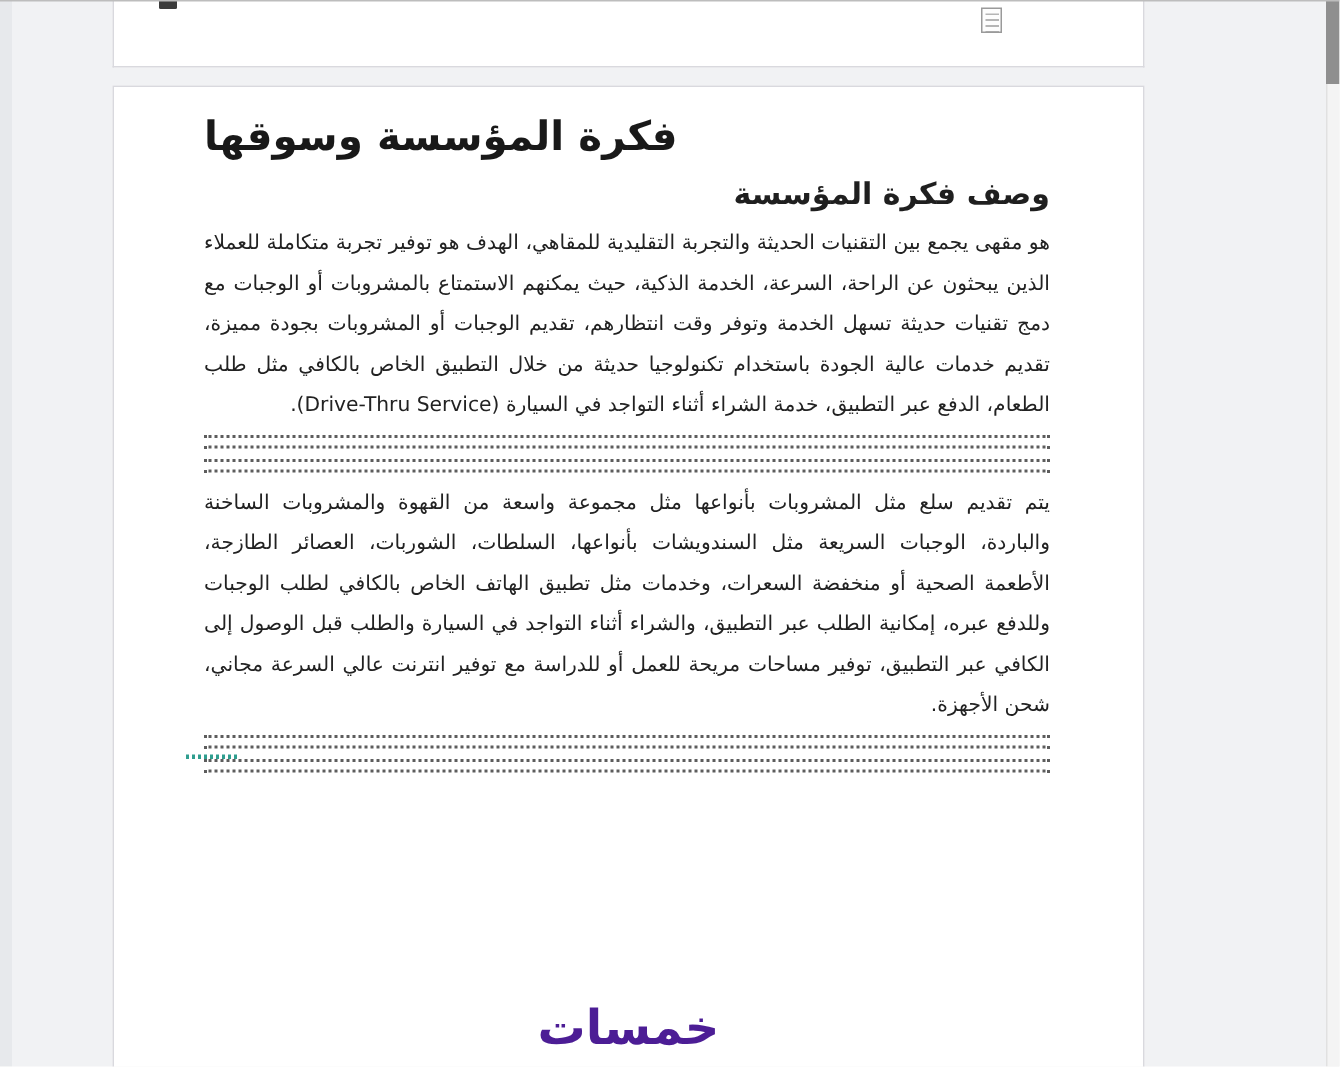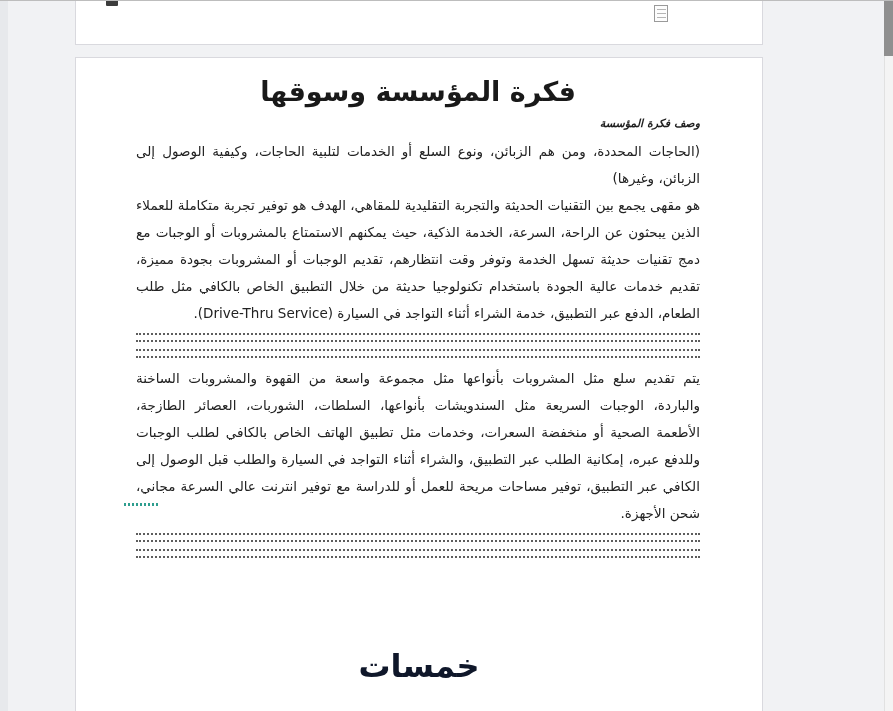--- a/index.html
+++ b/index.html
@@ -30,44 +30,43 @@
 
   
   .page {
     position:absolute; left:75px; top:57px; width:688px; height:660px;
     background:#ffffff; border:1px solid #d9d9de;
     padding:14px 62px 0 60px;
     direction:rtl; overflow:hidden;
   }
   .title {
     position:relative; z-index:1;
-    text-align:center; font-size:27px; font-weight:bold; color:#191919;
+    text-align:left; font-size:27px; font-weight:bold; color:#191919;
     margin:4px 0 10px;
   }
   .heading {
     position:relative; z-index:1;
-    font-size:11px; font-weight:bold; color:#1f1f1f;
+    font-size:20px; font-weight:bold; color:#1f1f1f;
     margin:0 0 8px;
-    font-style:italic;
   }
   .para {
     position:relative; z-index:1;
     font-size:13.5px; line-height:27px; color:#222222;
     text-align:justify; margin:0;
   }
   .sep {
     position:relative; z-index:1;
     height:9px;
     border-top:2px dotted #5d5d5d;
     border-bottom:2px dotted #5d5d5d;
     margin:6px 0 7px;
   }
   .watermark {
-    position:absolute; z-index:0; left:0; right:0; top:589px;
-    text-align:center; font-size:32px; font-weight:bold; color:#0f172a;
+    position:absolute; z-index:0; left:0; right:0; top:608px;
+    text-align:center; font-size:32px; font-weight:bold; color:#4c1d95;
   }
   .squiggle {
     position:absolute; z-index:2; left:48px; top:445px; width:36px; height:3px;
     background:repeating-linear-gradient(90deg, #2f9e8f 0 2px, transparent 2px 4px);
   }
 
   
   .scrollbar {
     position:absolute; right:0; top:0; width:9px; height:711px;
     background:#f4f4f4; border-left:1px solid #e1e1e1;
@@ -84,21 +83,20 @@
   <div class="obj1"></div>
   <div class="obj2"></div>
 </div>
 
 <div class="page">
   <div class="watermark">خمسات</div>
 
   <h1 class="title">فكرة المؤسسة وسوقها</h1>
   <h2 class="heading">وصف فكرة المؤسسة</h2>
 
-  <p class="para">(الحاجات المحددة، ومن هم الزبائن، ونوع السلع أو الخدمات لتلبية الحاجات، وكيفية الوصول إلى الزبائن، وغيرها)</p>
   <p class="para">هو مقهى يجمع بين التقنيات الحديثة والتجربة التقليدية للمقاهي، الهدف هو توفير تجربة متكاملة للعملاء الذين يبحثون عن الراحة، السرعة، الخدمة الذكية، حيث يمكنهم الاستمتاع بالمشروبات أو الوجبات مع دمج تقنيات حديثة تسهل الخدمة وتوفر وقت انتظارهم، تقديم الوجبات أو المشروبات بجودة مميزة، تقديم خدمات عالية الجودة باستخدام تكنولوجيا حديثة من خلال التطبيق الخاص بالكافي مثل طلب الطعام، الدفع عبر التطبيق، خدمة الشراء أثناء التواجد في السيارة (Drive-Thru Service).</p>
   <div class="sep"></div>
 
   <div class="sep"></div>
 
   <p class="para">يتم تقديم سلع مثل المشروبات بأنواعها مثل مجموعة واسعة من القهوة والمشروبات الساخنة والباردة، الوجبات السريعة مثل السندويشات بأنواعها، السلطات، الشوربات، العصائر الطازجة، الأطعمة الصحية أو منخفضة السعرات، وخدمات مثل تطبيق الهاتف الخاص بالكافي لطلب الوجبات وللدفع عبره، إمكانية الطلب عبر التطبيق، والشراء أثناء التواجد في السيارة والطلب قبل الوصول إلى الكافي عبر التطبيق، توفير مساحات مريحة للعمل أو للدراسة مع توفير انترنت عالي السرعة مجاني، شحن الأجهزة.</p>
   <div class="sep"></div>
 
   <div class="sep"></div>
 

